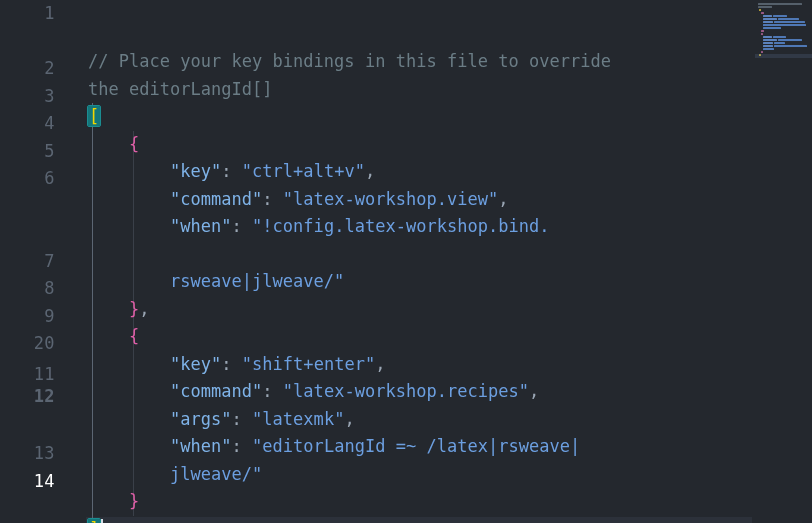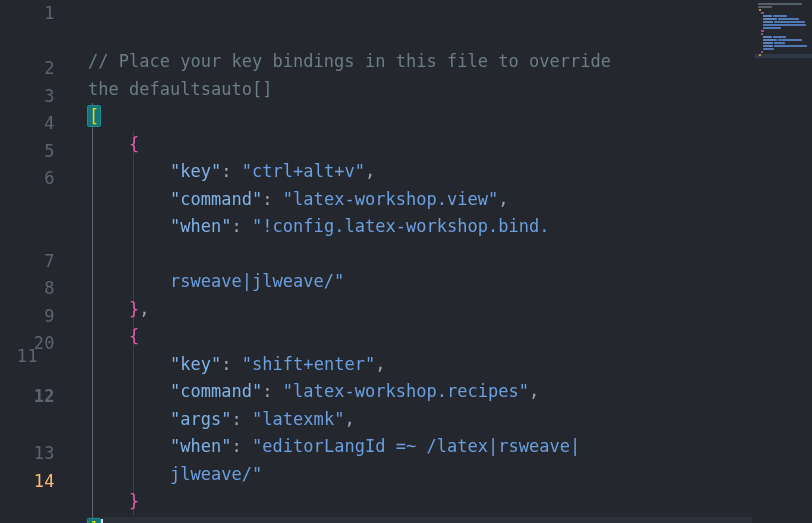--- a/index.html
+++ b/index.html
@@ -36,21 +36,21 @@
     right: 13px;
     width: 55px;
     text-align: right;
     color: #5b6572;
     font-size: 17px;
     line-height: 27.5px;
     font-family: "DejaVu Sans Mono", "Liberation Mono", monospace;
     letter-spacing: 0.4px;
   }
   .ln.active {
-    color: #fdba74;
+    color: #ffffff;
   }
 
   
   .code-area {
     position: absolute;
     left: 68px;
     top: 0;
     right: 0;
     height: 505px;
     z-index: 2;
@@ -156,21 +156,21 @@
     <div id="active-line-layer">
         <div class="active-line" style="top: 468.5px;"></div>
       </div>
     <div id="indent-layer">
         <div class="indent-guide active" style="left: 24px; top: 55px; height: 440px;"></div>
         <div class="indent-guide" style="left: 64.8px; top: 82.5px; height: 192.5px;"></div>
         <div class="indent-guide" style="left: 64.8px; top: 275px; height: 192.5px;"></div>
       </div>
     <div id="rows-layer">
         <div class="row" style="top: 0px; left: 20px;"><span class="t-comment">// Place your key bindings in this file to override</span></div>
-        <div class="row" style="top: 27.5px; left: 20px;"><span class="t-comment">the defaultsauto[]</span></div>
+        <div class="row" style="top: 27.5px; left: 20px;"><span class="t-comment">the editorLangId[]</span></div>
         <div class="row" style="top: 55px; left: 20px;"><span class="t-bracket bracket-box">[</span></div>
         <div class="row" style="top: 82.5px; left: 20px;"><span class="t-punc">    </span><span class="t-brace">{</span></div>
         <div class="row" style="top: 110px; left: 20px;"><span class="t-punc">        </span><span class="t-prop">"key"</span><span class="t-punc">: </span><span class="t-string">"ctrl+alt+v"</span><span class="t-punc">,</span></div>
         <div class="row" style="top: 137.5px; left: 20px;"><span class="t-punc">        </span><span class="t-prop">"command"</span><span class="t-punc">: </span><span class="t-string">"latex-workshop.view"</span><span class="t-punc">,</span></div>
         <div class="row" style="top: 165px; left: 20px;"><span class="t-punc">        </span><span class="t-prop">"when"</span><span class="t-punc">: </span><span class="t-string">"!config.latex-workshop.bind.</span></div>
         <div class="row" style="top: 192.5px; left: 20px;"><span class="t-punc">        </span></div>
         <div class="row" style="top: 220px; left: 20px;"><span class="t-punc">        </span><span class="t-string">rsweave|jlweave/"</span></div>
         <div class="row" style="top: 247.5px; left: 20px;"><span class="t-punc">    </span><span class="t-brace">}</span><span class="t-punc">,</span></div>
         <div class="row" style="top: 275px; left: 20px;"><span class="t-punc">    </span><span class="t-brace">{</span></div>
         <div class="row" style="top: 302.5px; left: 20px;"><span class="t-punc">        </span><span class="t-prop">"key"</span><span class="t-punc">: </span><span class="t-string">"shift+enter"</span><span class="t-punc">,</span></div>
@@ -191,21 +191,21 @@
         <div class="ln" style="top: 0px;">1</div>
         <div class="ln" style="top: 55px;">2</div>
         <div class="ln" style="top: 82.5px;">3</div>
         <div class="ln" style="top: 110px;">4</div>
         <div class="ln" style="top: 137.5px;">5</div>
         <div class="ln" style="top: 165px;">6</div>
         <div class="ln" style="top: 247.5px;">7</div>
         <div class="ln" style="top: 275px;">8</div>
         <div class="ln" style="top: 302.5px;">9</div>
         <div class="ln" style="top: 330px;">20</div>
-        <div class="ln" style="top: 343px; text-align: center;">11</div>
+        <div class="ln" style="top: 361px;">11</div>
         <div class="ln" style="top: 383px; font-weight: bold;">12</div>
         <div class="ln" style="top: 440px; padding-left: 43px;">13</div>
         <div class="ln active" style="top: 467.5px;">14</div>
       </div>
   </div>
 
   <div class="minimap">
     <div class="mm-inner" id="mm-inner">
         <div class="mm-row">
           <div class="mm-seg" style="left: 0px; width: 44px; background: rgb(85, 96, 107);"></div>

